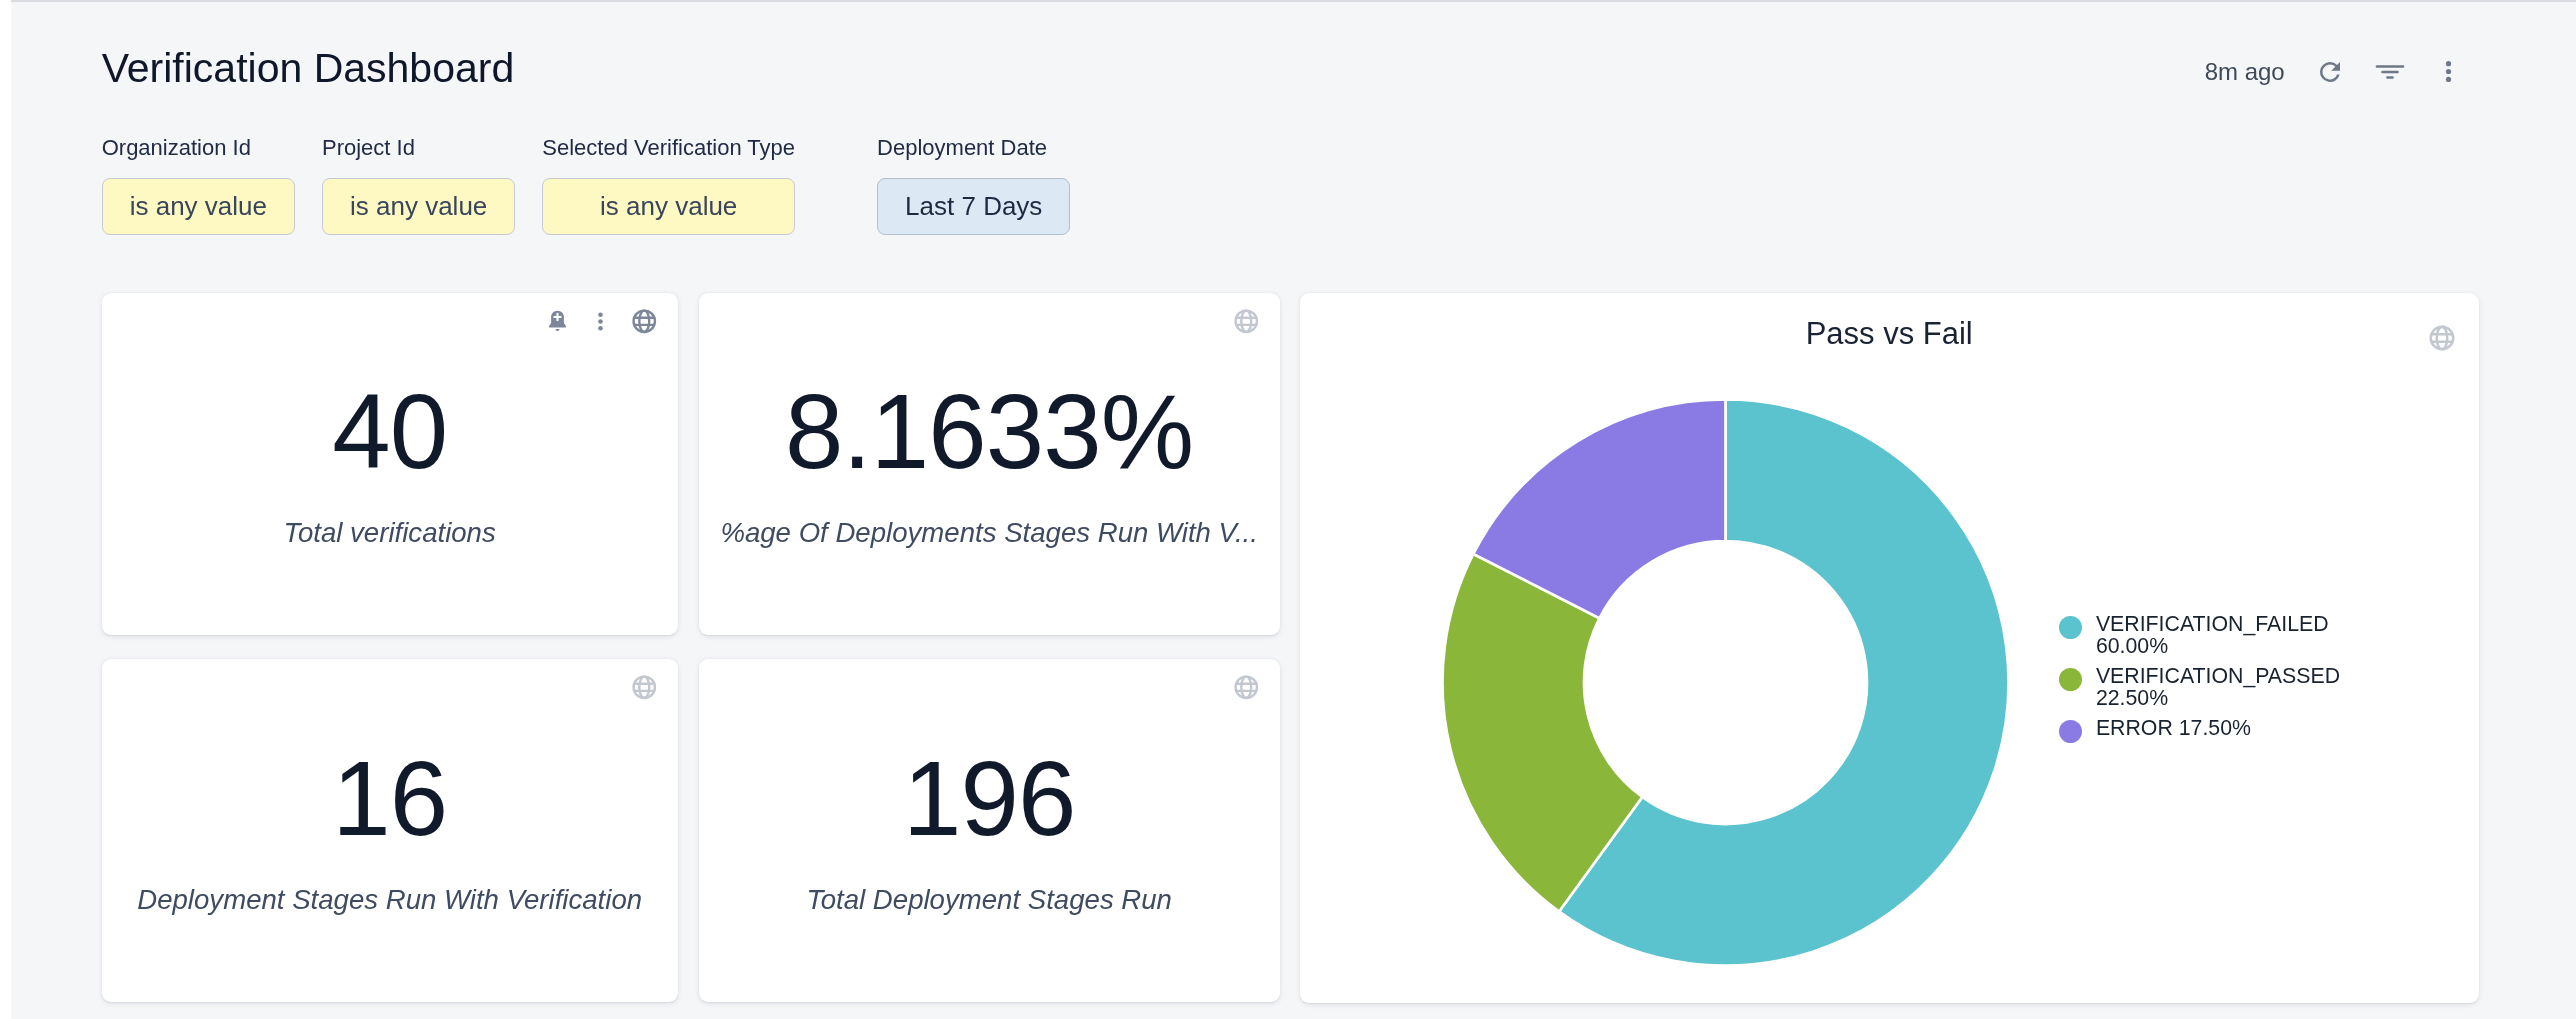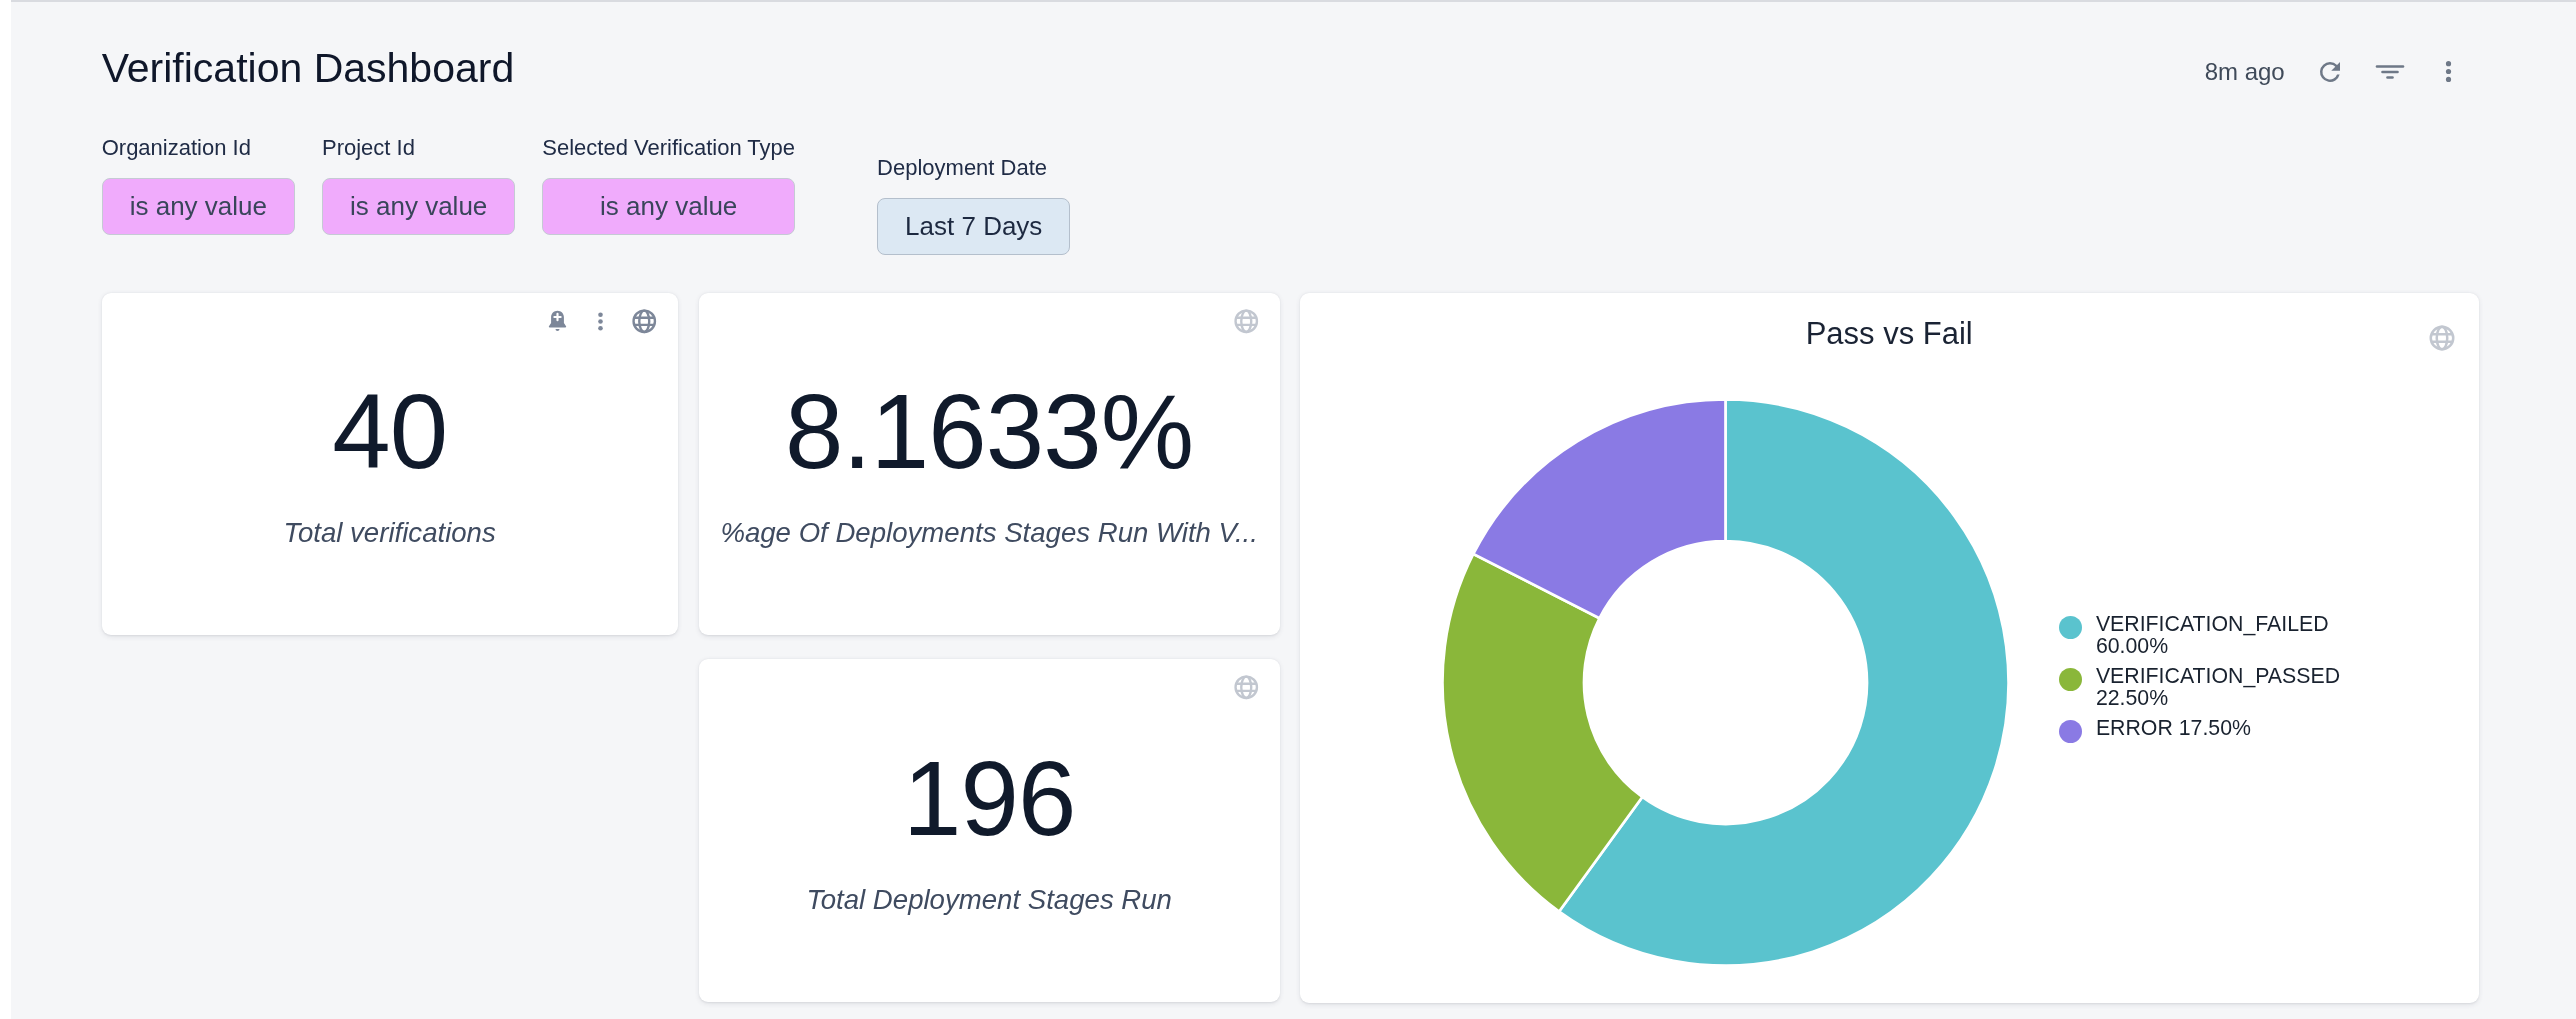--- a/index.html
+++ b/index.html
@@ -21,25 +21,25 @@
   .header-right{
     position:absolute;top:48px;right:114px;height:43px;
     display:flex;align-items:center;gap:30px;color:#6b7583;
   }
   .last-refresh{font-size:24px;color:#3f4a59;}
   .hdr-icon{display:flex;align-items:center;justify-content:center;cursor:pointer;color:#6e7887;}
   
   .filters{position:absolute;left:91px;top:133px;display:flex;align-items:flex-start;}
   .filter-group{display:flex;flex-direction:column;}
   .filter-group + .filter-group{margin-left:27px;}
-  .filter-group.date-gap{margin-left:82px;margin-top:20px;}
+  .filter-group.date-gap{margin-left:82px;}
   .filter-label{font-size:22px;font-weight:500;color:#202c46;margin-bottom:17px;}
   .filter-btn{
     box-sizing:border-box;min-width:189px;height:57px;padding:0 27px;
-    background:#f0abfc;border:1.8px solid #c5cad4;border-radius:8px;
+    background:#fef9c3;border:1.8px solid #c5cad4;border-radius:8px;
     font-size:26px;color:#39455a;display:flex;align-items:center;justify-content:center;
     cursor:pointer;font-family:inherit;
   }
   .filter-btn.active{background:#dce8f3;border-color:#b4bfcc;color:#1d2940;min-width:192px;}
   
   .card{
     position:absolute;background:#ffffff;border-radius:9px;
     box-shadow:0 1.8px 5.3px rgba(55,63,75,0.10),0 0.9px 1.8px rgba(55,63,75,0.08);
   }
   .card-1{left:91px;top:291px;width:576px;height:342px;}
@@ -160,20 +160,33 @@
           <circle cx="12" cy="12" r="9"></circle>
             <ellipse cx="12" cy="12" rx="4.2" ry="9"></ellipse>
           <path d="M3.6 9h16.8 M3.6 15h16.8"></path>
         </svg>
       </span>
     </div>
     <div class="kpi-value">8.1633%</div>
     <div class="kpi-label">%age Of Deployments Stages Run With V...</div>
   </div>
 
+  <div class="card card-3 kpi-card">
+    <div class="tile-icons">
+      <span class="ic light">
+        <svg width="28.5" height="28.5" viewBox="0 0 24 24" fill="none" stroke="currentColor" stroke-width="2">
+          <circle cx="12" cy="12" r="9"></circle>
+            <ellipse cx="12" cy="12" rx="4.2" ry="9"></ellipse>
+          <path d="M3.6 9h16.8 M3.6 15h16.8"></path>
+        </svg>
+      </span>
+    </div>
+    <div class="kpi-value">16</div>
+    <div class="kpi-label">Deployment Stages Run With Verification</div>
+  </div>
 
   <div class="card card-4 kpi-card">
     <div class="tile-icons">
       <span class="ic light">
         <svg width="28.5" height="28.5" viewBox="0 0 24 24" fill="none" stroke="currentColor" stroke-width="2">
           <circle cx="12" cy="12" r="9"></circle>
             <ellipse cx="12" cy="12" rx="4.2" ry="9"></ellipse>
           <path d="M3.6 9h16.8 M3.6 15h16.8"></path>
         </svg>
       </span>

